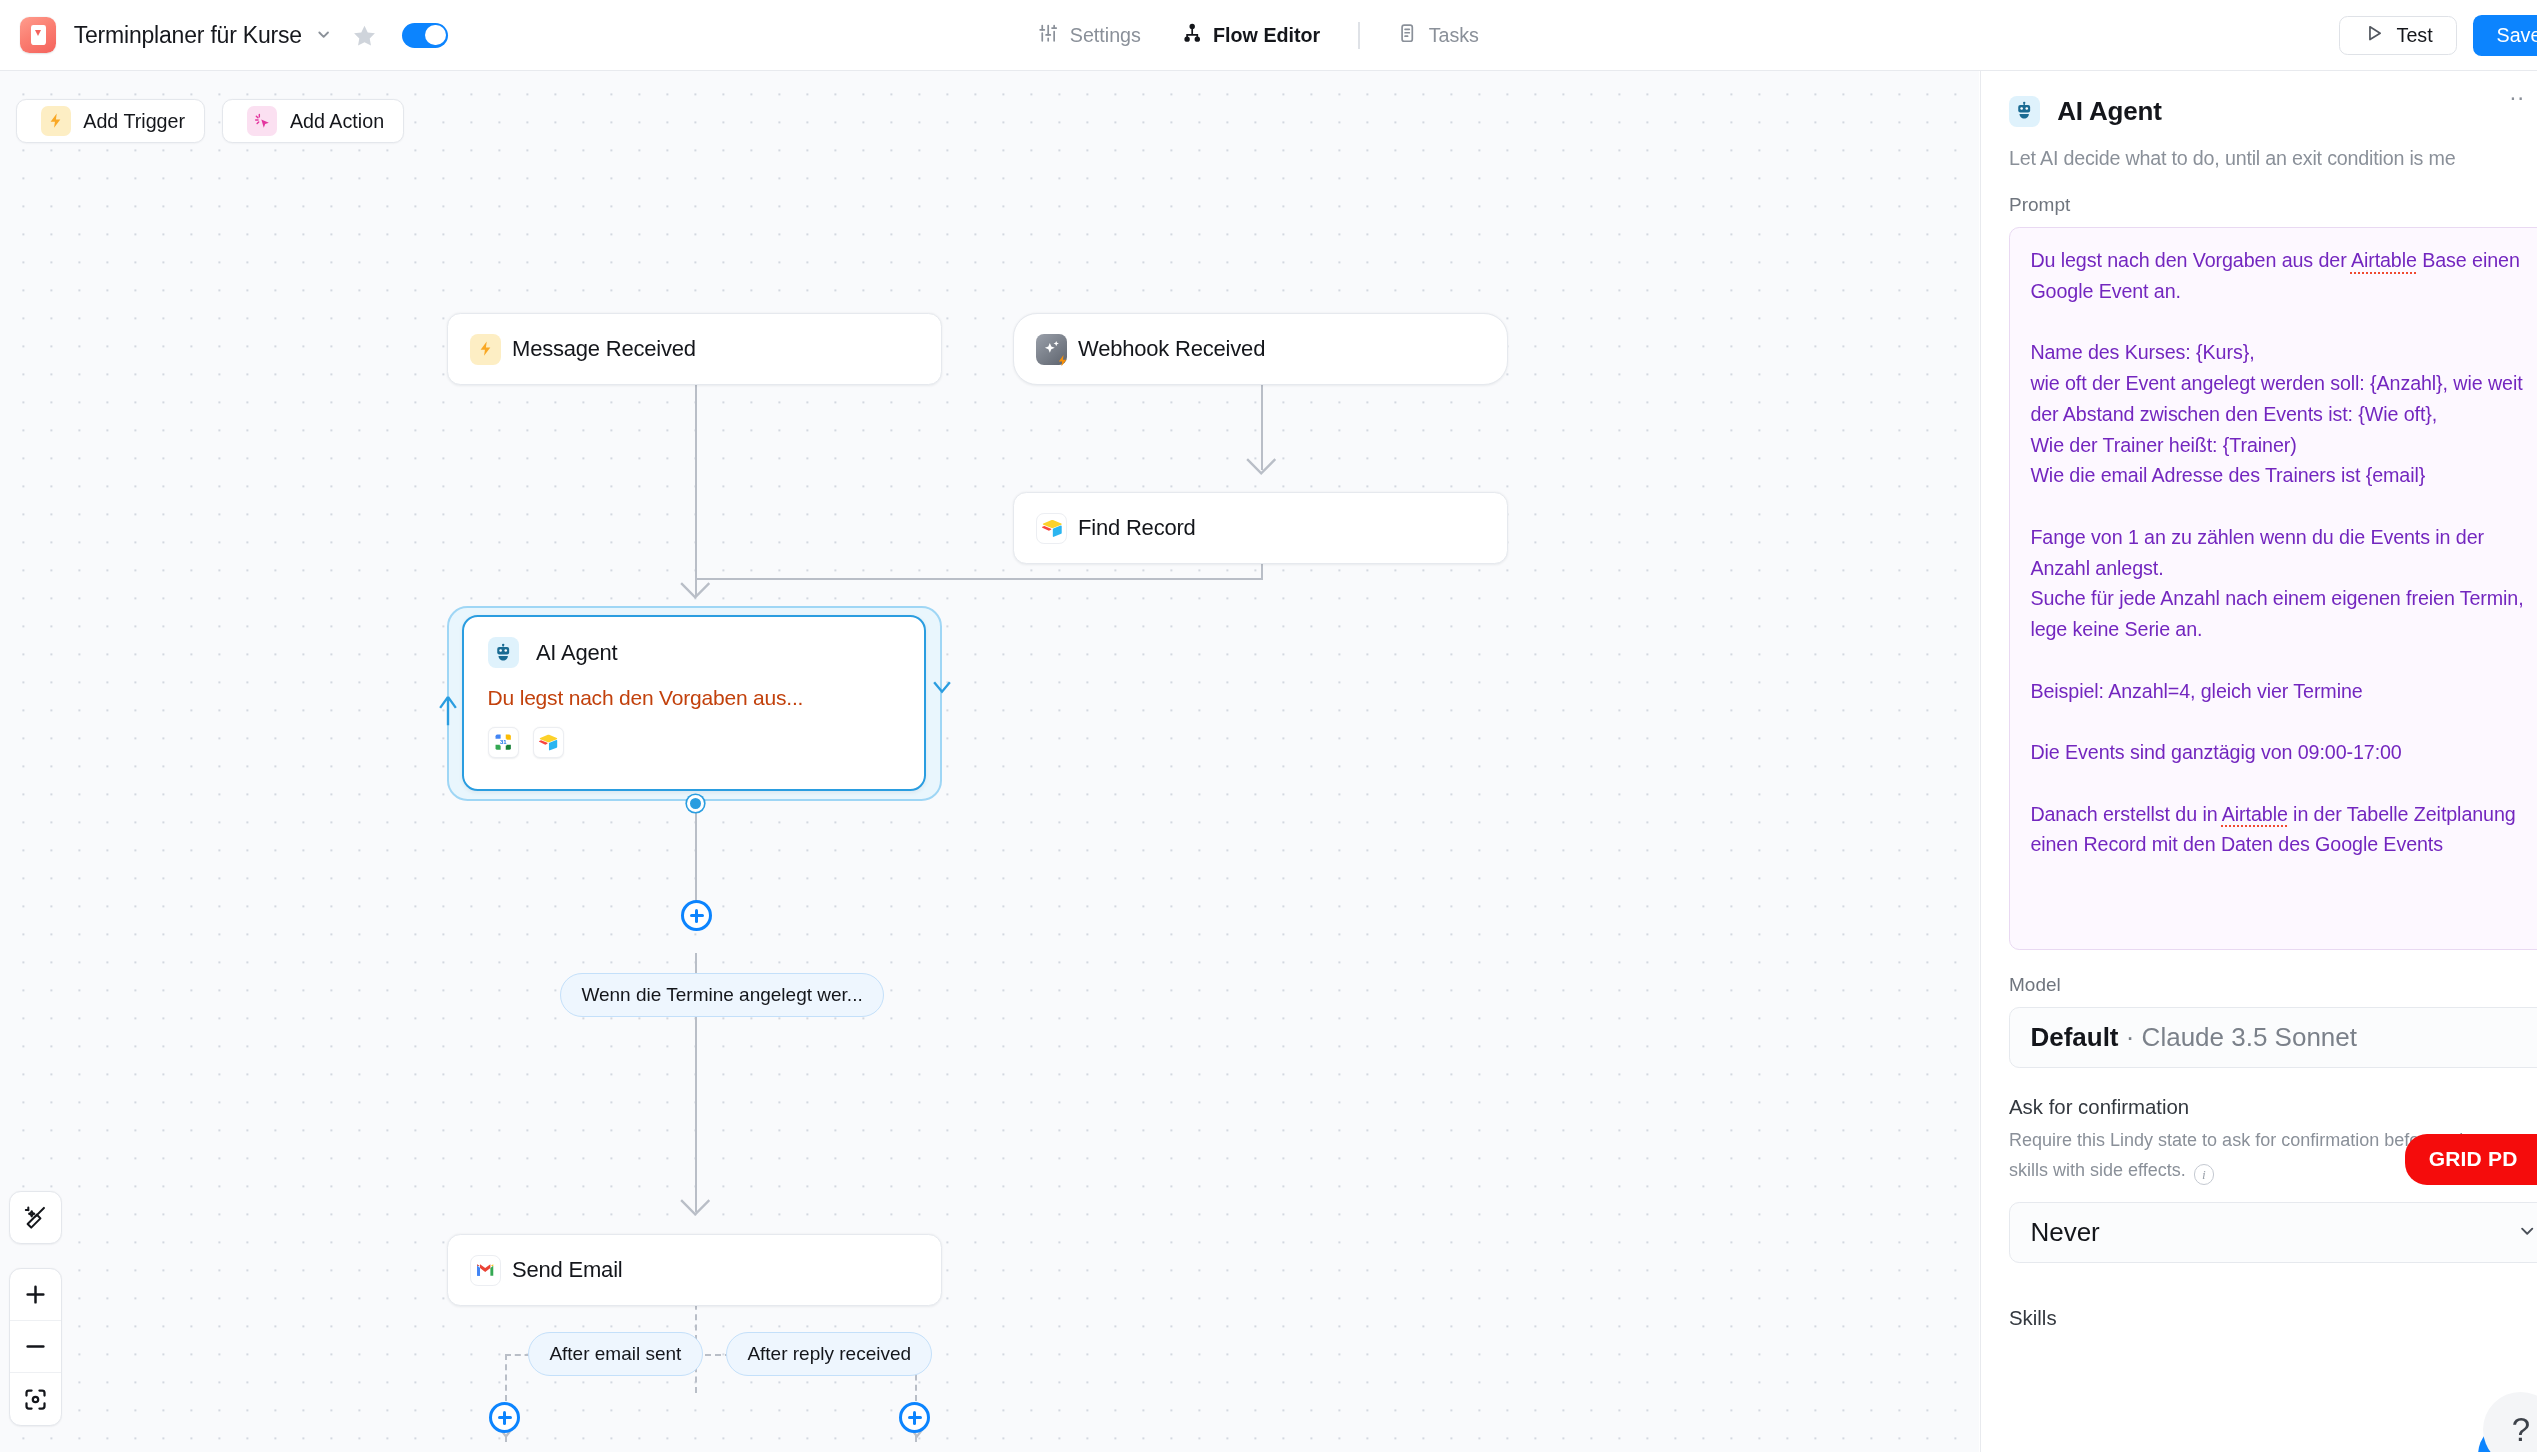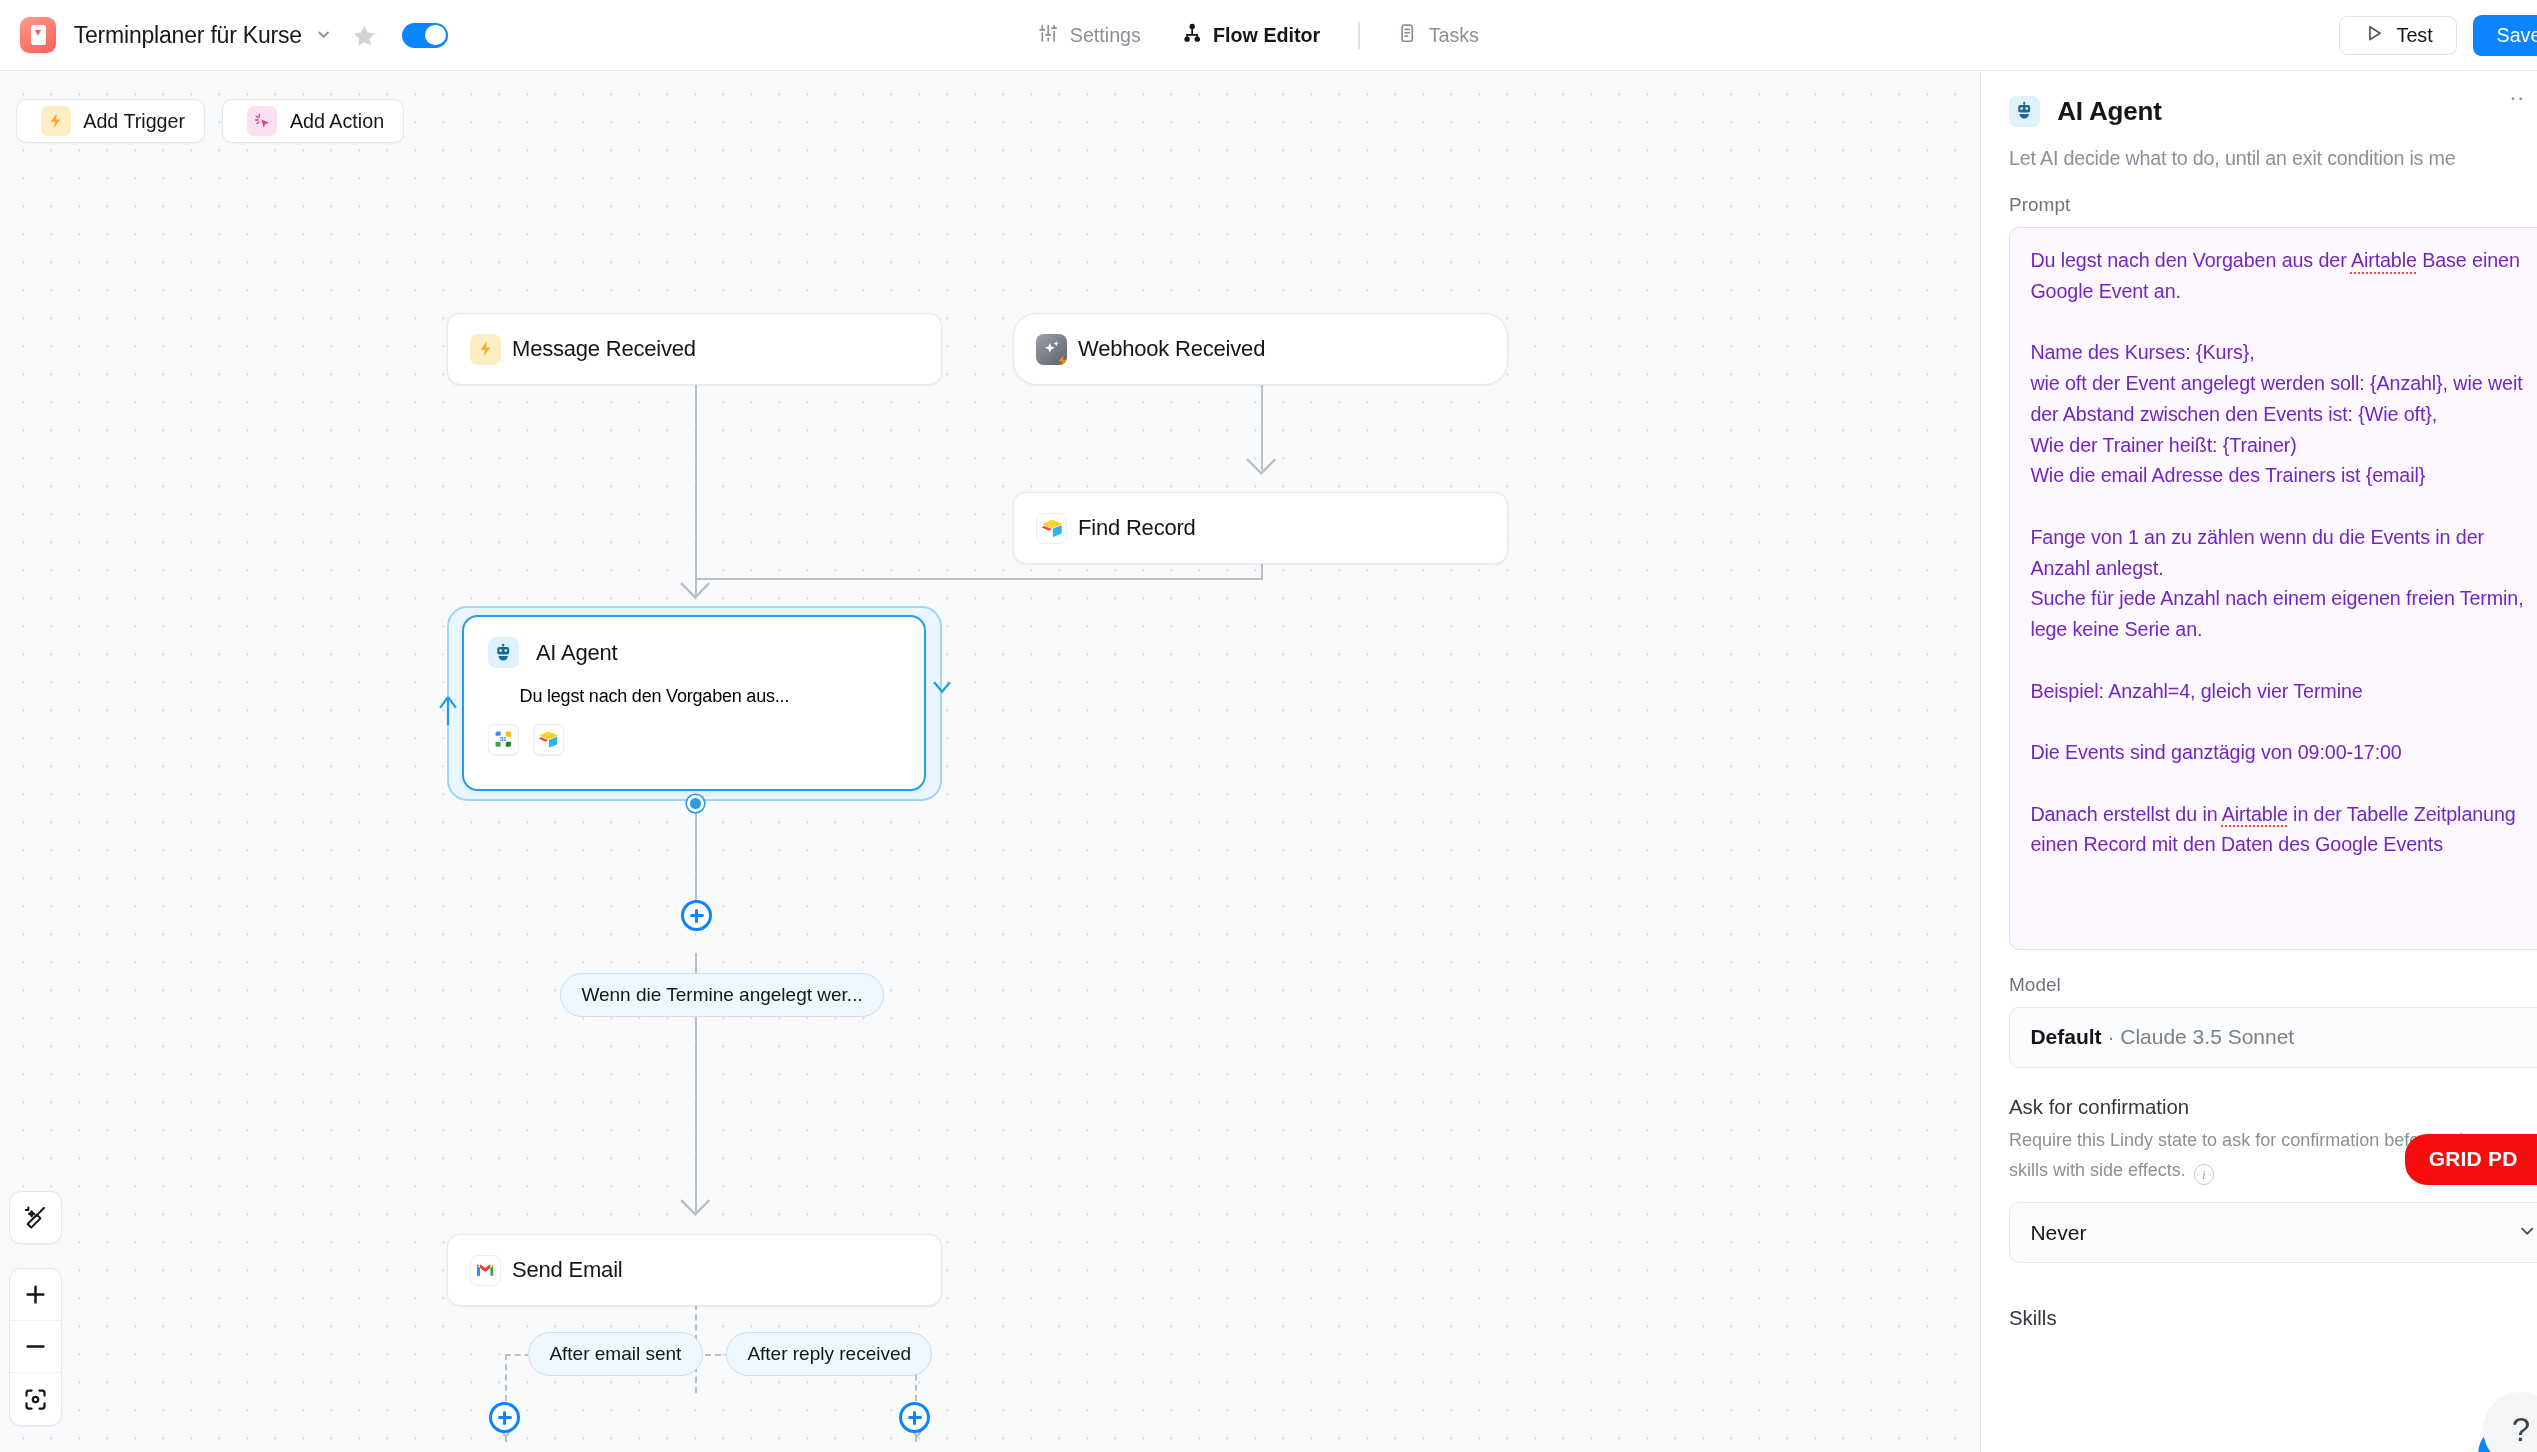--- a/index.html
+++ b/index.html
@@ -115,21 +115,21 @@
   .agent-halo {
     position: absolute; left: 447px; top: 535px; width: 495px; height: 195px;
     border: 2.4px solid #9fd6f5; border-radius: 20.4px; background: #e9f6fd;
   }
   .agent-node {
     position: absolute; left: 462px; top: 544px; width: 464px; height: 176px;
     background: #fff; border: 2.4px solid #2a9de0; border-radius: 15.7px;
     padding: 20.4px 23.6px; box-shadow: 0 1.6px 4.7px rgba(16,24,40,.06);
   }
   .agent-head { display: flex; align-items: center; gap: 17.3px; }
-  .agent-sub { margin-top: 17.3px; font-size: 18px; color: #000000; letter-spacing: -0.2px; margin-left: 32px; }
+  .agent-sub { margin-top: 17.3px; font-size: 21px; color: #c2410c; letter-spacing: -0.2px; }
   .agent-skills { margin-top: 17.3px; display: flex; gap: 14px; }
   .skill-chip {
     width: 31px; height: 31px; border-radius: 7px; background: #fff;
     border: 0.8px solid #eceef2; display: flex; align-items: center; justify-content: center;
     box-shadow: 0 0.8px 1.6px rgba(16,24,40,.07);
   }
   .handle-dot {
     position: absolute; width: 17.3px; height: 17.3px; border-radius: 50%;
     background: #2a9de0; border: 3.1px solid #fff; box-shadow: 0 0 0 1.6px #2a9de0;
   }
@@ -192,21 +192,21 @@
     font-size: 19.7px; line-height: 1.56; color: #7326bf; white-space: pre-wrap;
     letter-spacing: -0.1px;
   }
   .spell { text-decoration: underline; text-decoration-style: dotted; text-decoration-color: #f04a30; text-decoration-thickness: 2.4px; text-underline-offset: 4.7px; }
 
   .field {
     margin-top: 11px; width: 550px; height: 61px; border: 1.6px solid #e6e9ee;
     border-radius: 10.2px; background: #fbfcfd; display: flex; align-items: center;
     justify-content: space-between; padding: 0 20.4px; cursor: pointer;
   }
-  .field-text { font-size: 21px; color: #14161b; }
+  .field-text { font-size: 26px; color: #14161b; }
   .field-text .muted { color: #7b818a; font-weight: 400; }
   .field-text .strong { font-weight: 600; }
 
   .info-i {
     display: inline-flex; width: 20.4px; height: 20.4px; border-radius: 50%;
     border: 1.6px solid #c4c9d1; color: #9aa1aa; font-size: 13.4px;
     align-items: center; justify-content: center; vertical-align: -3.1px; margin-left: 7.9px;
     font-family: "Liberation Serif", serif; font-style: italic;
   }
   .help-text { margin-top: 7.9px; font-size: 18px; line-height: 1.62; color: #8a9099; width: 550px; }

